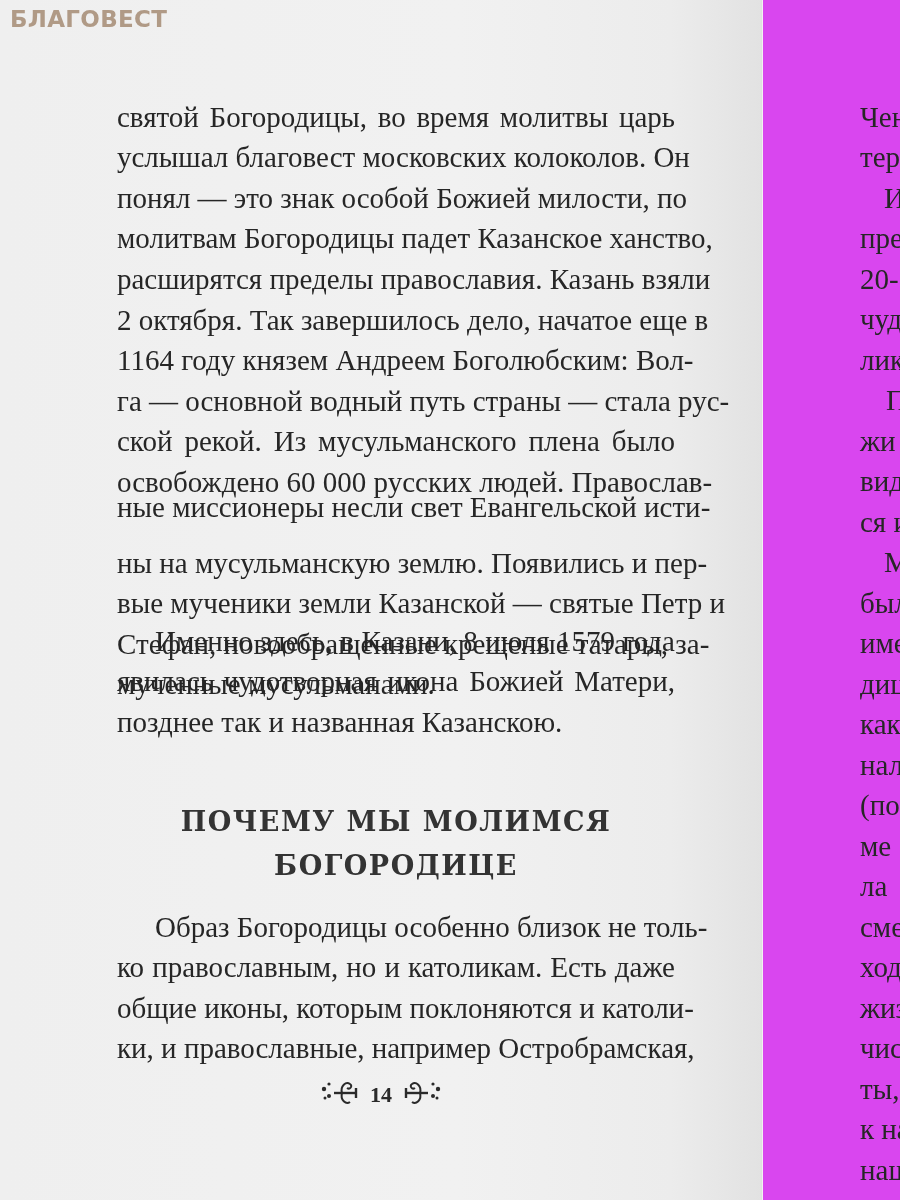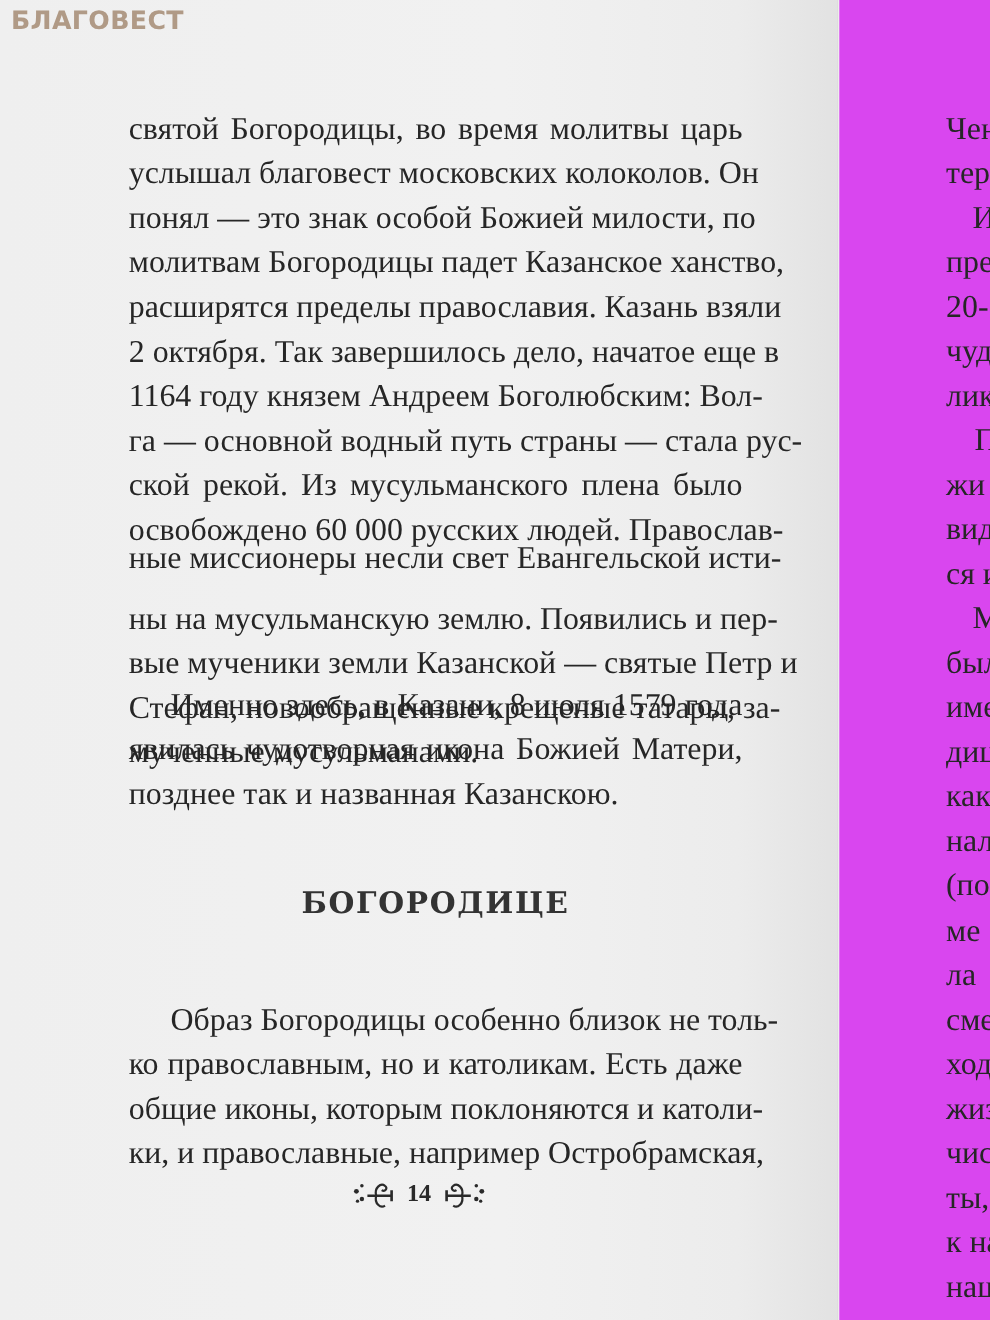--- a/index.html
+++ b/index.html
@@ -37,21 +37,21 @@
   }
   .line.last { text-align-last: left; }
   .heading {
     position: absolute; left: 117px; width: 558px; text-align: center;
     font-family: "DejaVu Serif", serif; font-weight: bold;
     font-size: 27px; letter-spacing: 1.5px; color: #333;
     line-height: 44px;
   }
   .folio {
     position: absolute; left: 312px; top: 1072px; width: 138px; height: 36px;
-    display: flex; align-items: flex-start; justify-content: center; gap: 10px;
+    display: flex; align-items: flex-end; justify-content: center; gap: 10px;
   }
   .folio-num { font-weight: bold; font-size: 22px; color: #2a2a2a; }
   .orn { width: 40px; height: 30px; }
   .rline {
     position: absolute; left: 97px; font-size: 29px; line-height: 40px; white-space: nowrap;
   }
 </style>
 </head>
 <body>
 
@@ -80,20 +80,21 @@
     <div class="line" style="top:0px; left:0; width:558px; padding-left:0;">
       <div style="position:absolute; left:0; width:558px; padding-left:0;">
         <div class="line" style="position:relative; left:0; width:520px; margin-left:38px;">Именно здесь, в Казани, 8 июля 1579 года</div>
       </div>
     </div>
     <div class="line" style="top:40px">явилась чудотворная икона Божией Матери,</div>
     <div class="line last" style="top:81px">позднее так и названная Казанскою.</div>
   </div>
 
   <div class="heading" style="top:800px;">
+    <div>ПОЧЕМУ МЫ МОЛИМСЯ</div>
     <div>БОГОРОДИЦЕ</div>
   </div>
 
   <div class="col" style="top:907px;">
     <div class="line" style="top:0px; left:38px; width:520px;">Образ Богородицы особенно близок не толь-</div>
     <div class="line" style="top:40px">ко православным, но и католикам. Есть даже</div>
     <div class="line" style="top:81px">общие иконы, которым поклоняются и католи-</div>
     <div class="line" style="top:121px">ки, и православные, например Остробрамская,</div>
   </div>
 

